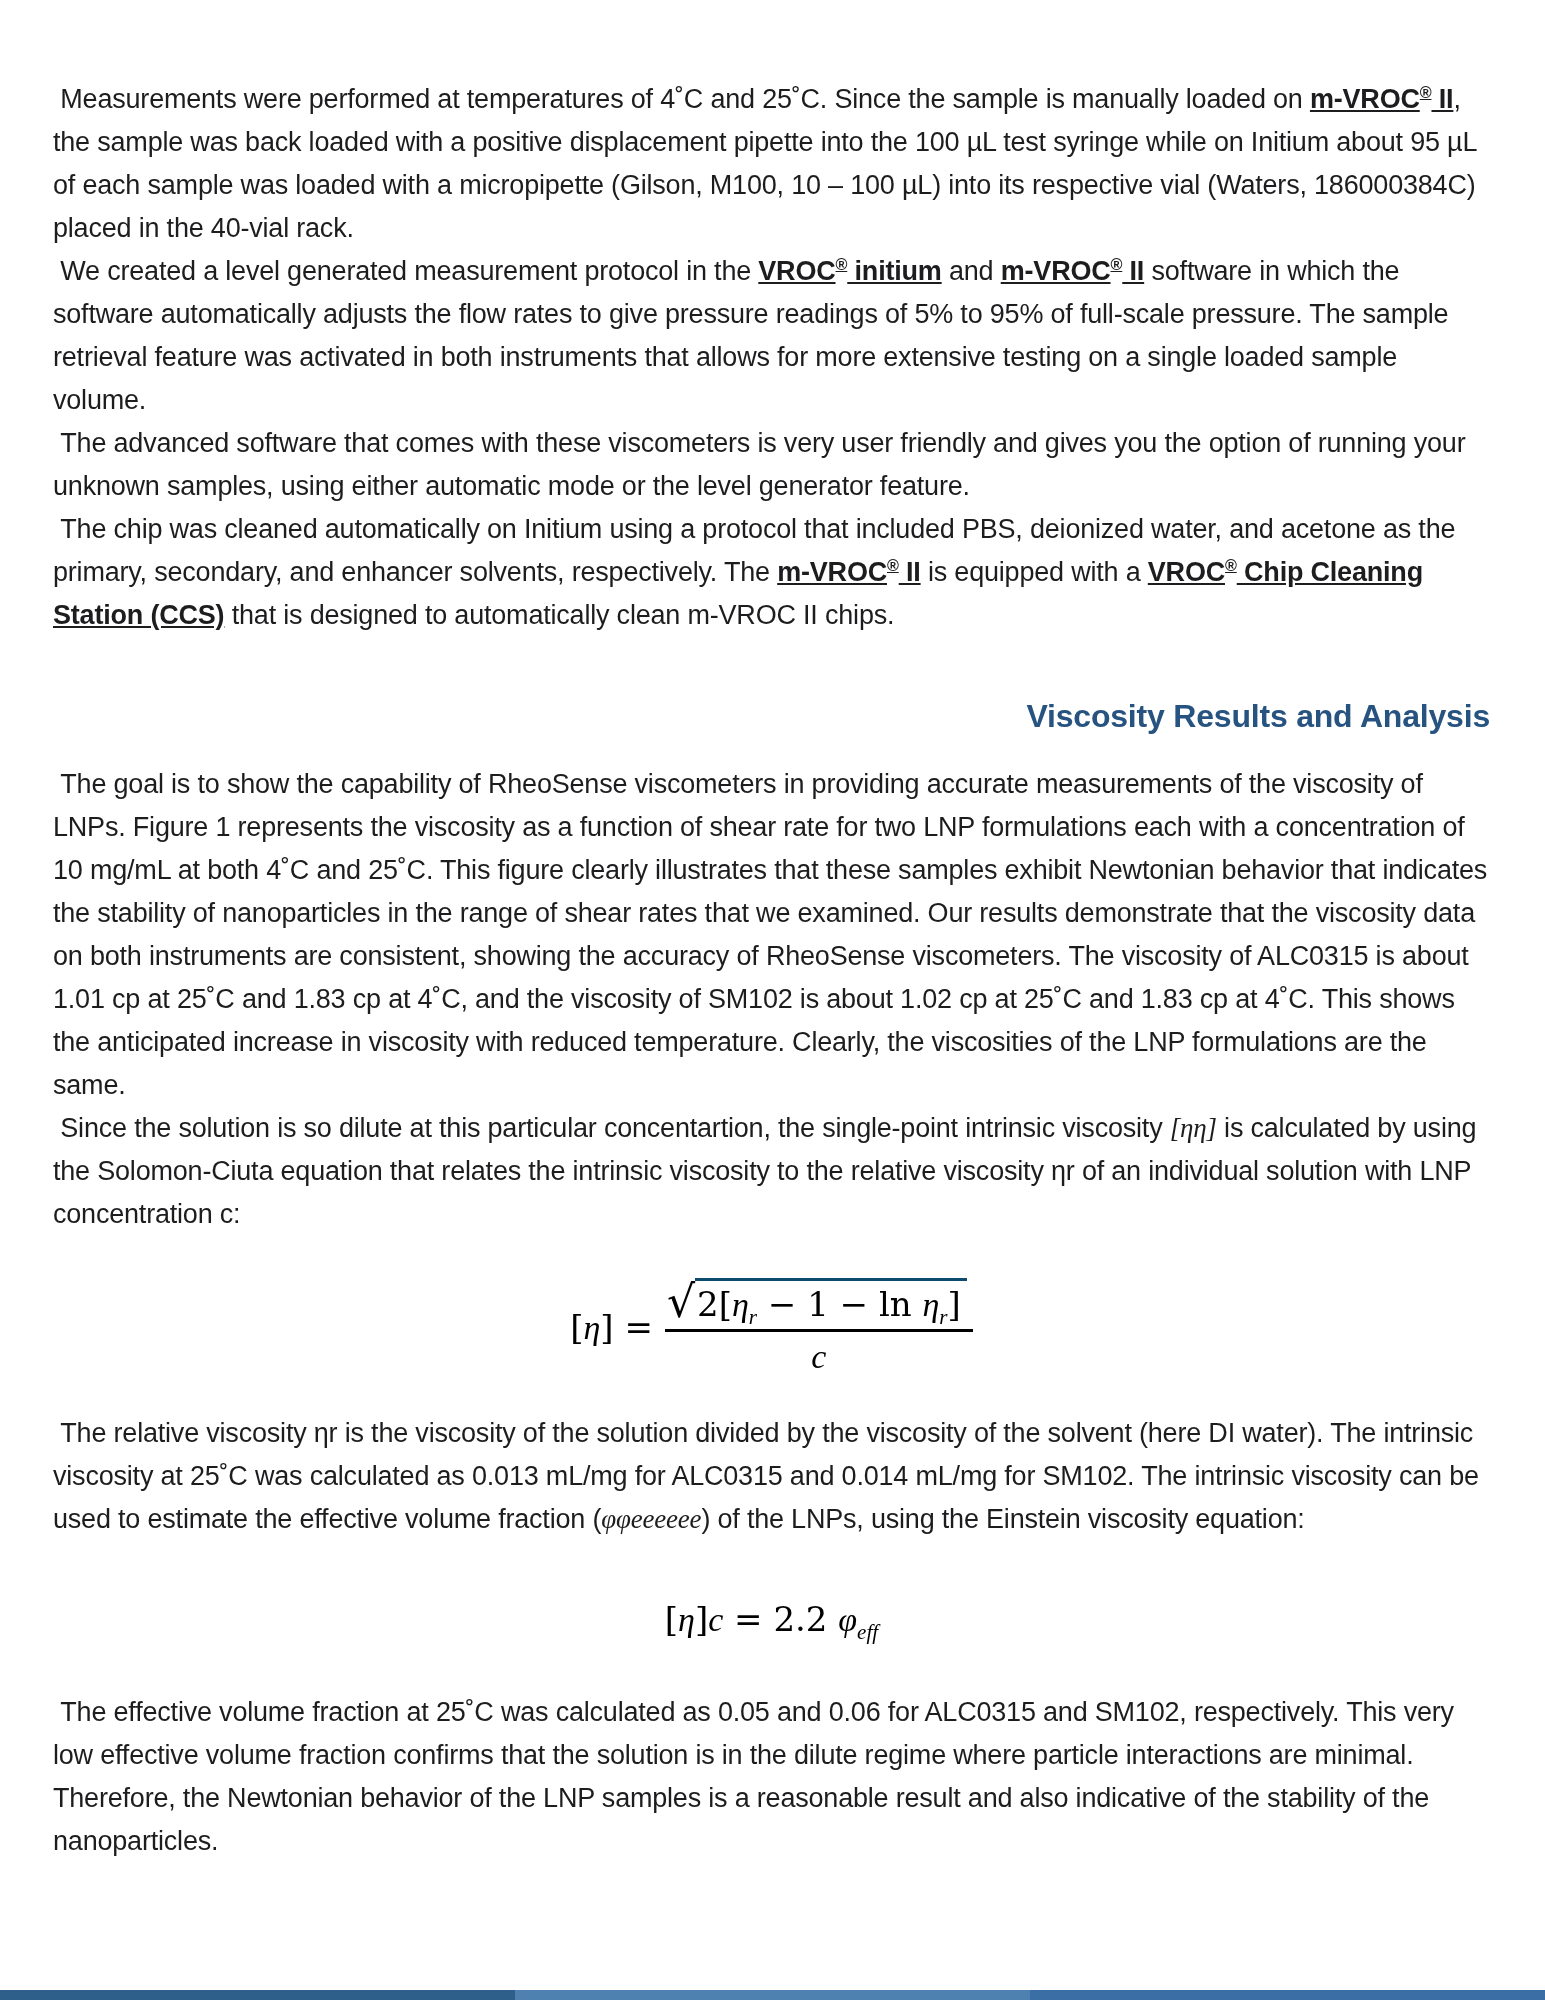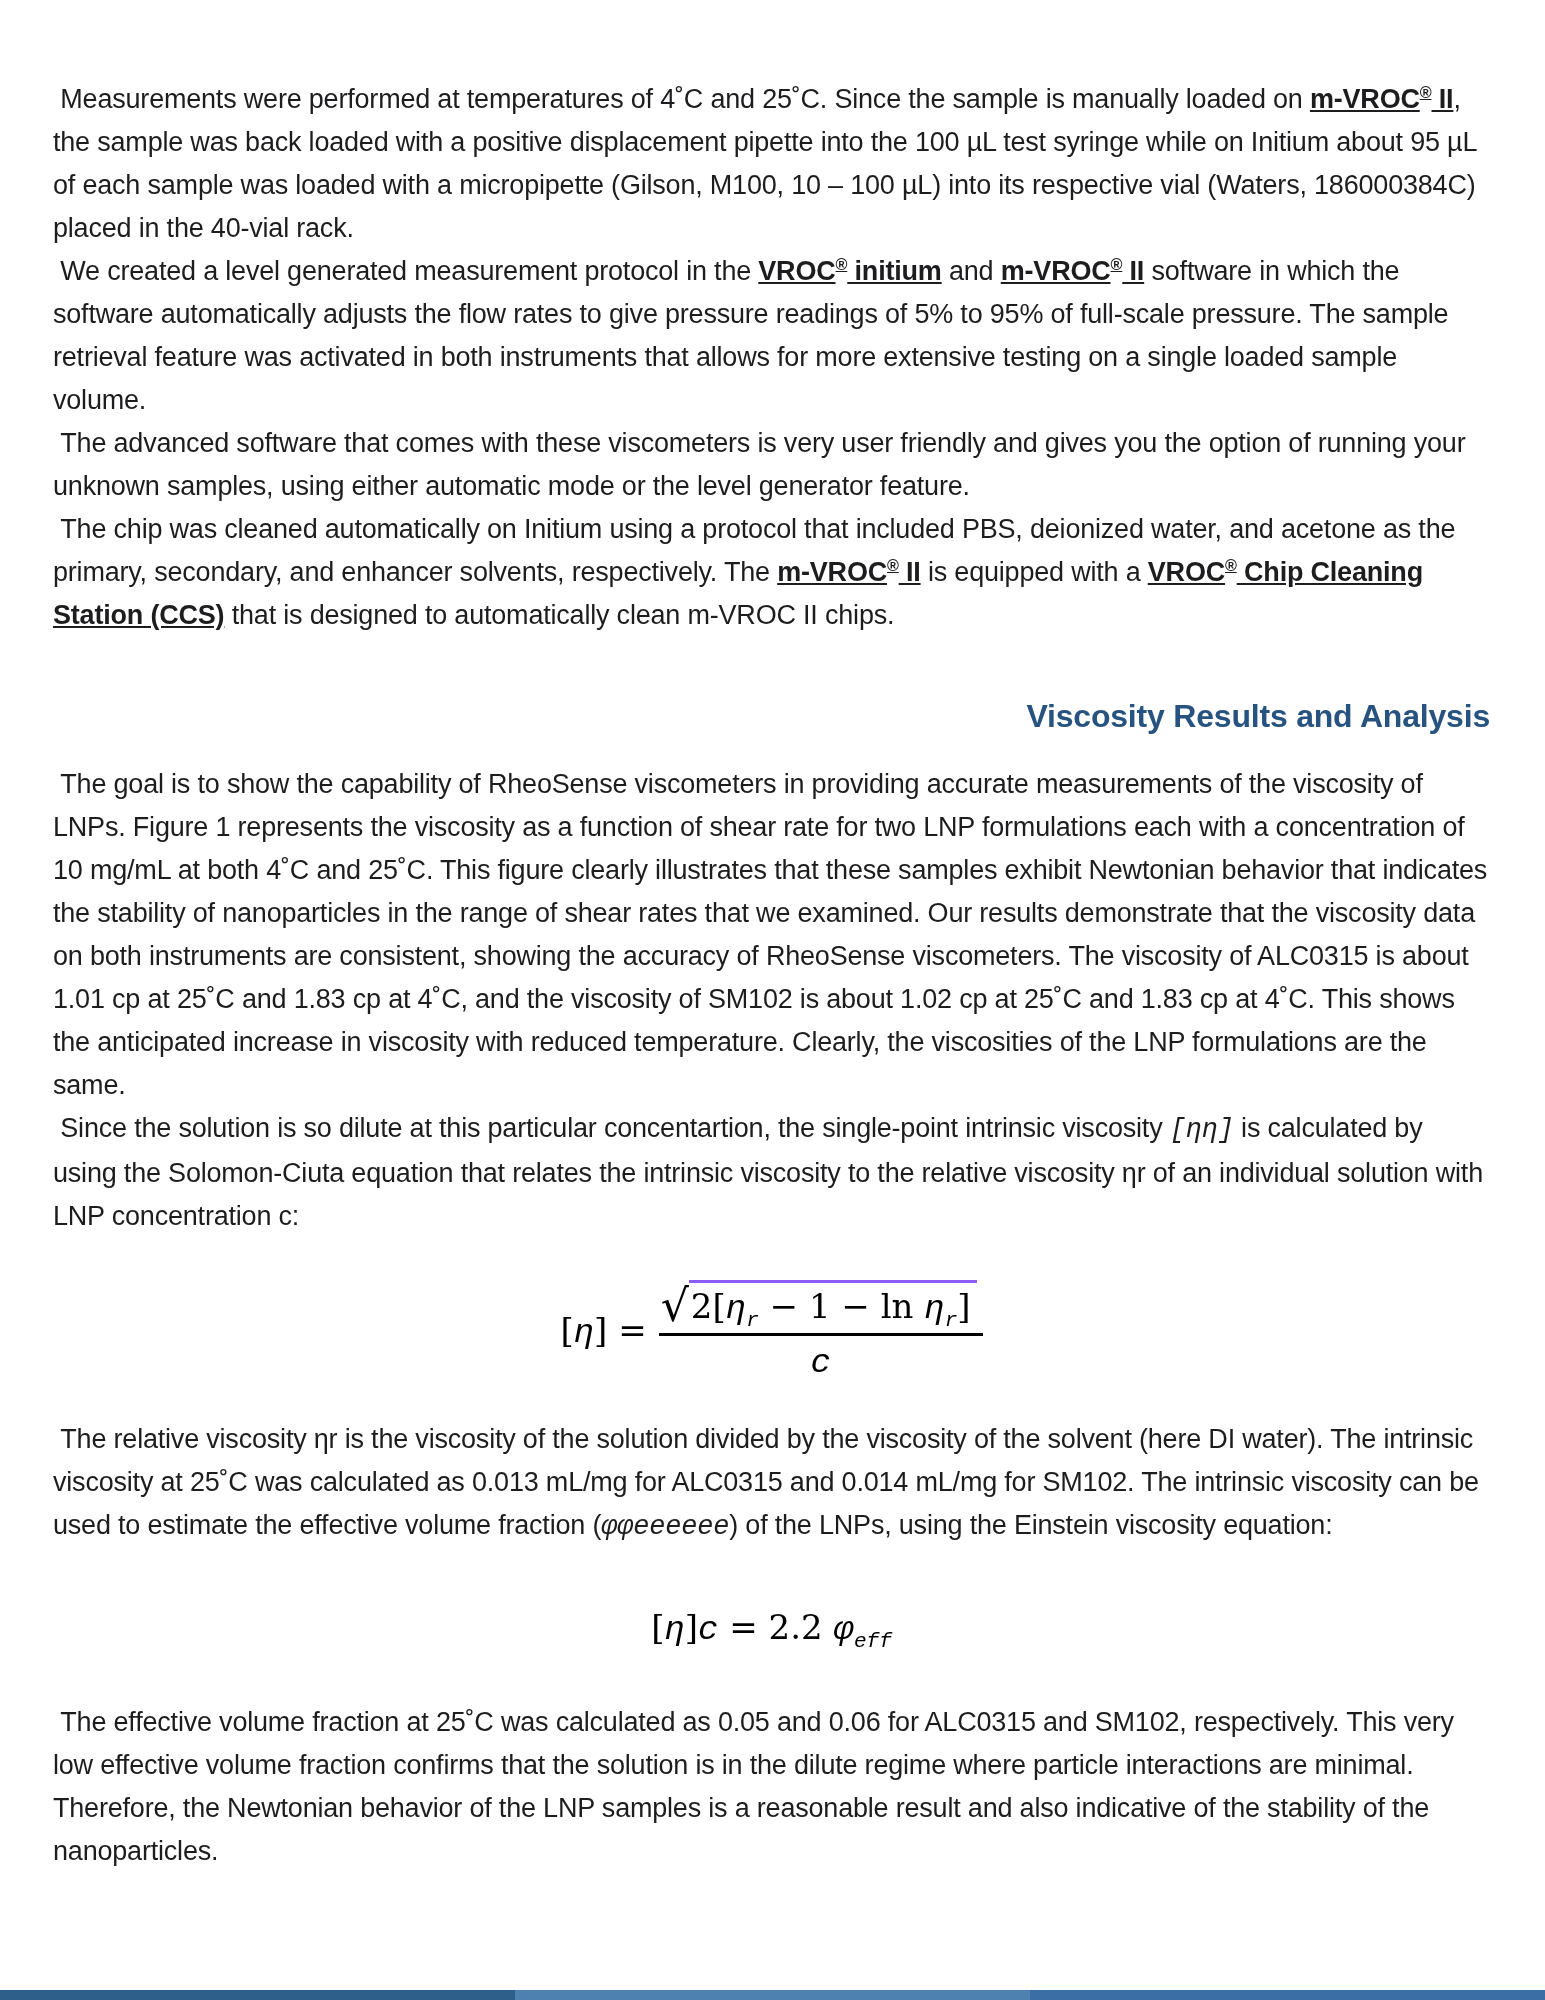--- a/index.html
+++ b/index.html
@@ -19,21 +19,21 @@
   p.body-para{
     margin:0;
     font-size:27px;
     line-height:43px;
     letter-spacing:-0.2px;
     color:var(--body-color);
   }
   p.body-para sup{font-size:0.6em;line-height:0;}
   .b{font-weight:bold;text-decoration:underline;}
   .mi{
-    font-family:Liberation Mono, monospace;
+    font-family:Liberation Serif, serif;
     font-style:italic;
   }
   h2.section-heading{
     margin:60px 0 28px 0;
     font-size:32px;
     line-height:38px;
     font-weight:bold;
     letter-spacing:-0.2px;
     color:var(--heading-color);
     text-align:right;
@@ -58,21 +58,21 @@
   .frac .den{
     border-top:3px solid #000;
     align-self:stretch;text-align:center;
     padding-top:4px;
   }
   .sqrt-sign{
     font-size:1.3em;line-height:0.9;
     transform:translateY(-2px);
   }
   .radicand{
-    border-top:3px solid #8b5cf6;
+    border-top:3px solid #0c4a6e;
     padding:3px 6px 0 2px;
   }
   .lhs{vertical-align:middle;}
   .footer-bar{
     position:absolute;left:0;right:0;bottom:0;height:10px;
     display:flex;
   }
   .footer-bar span{flex:1;display:block;}
 </style>
 </head>

